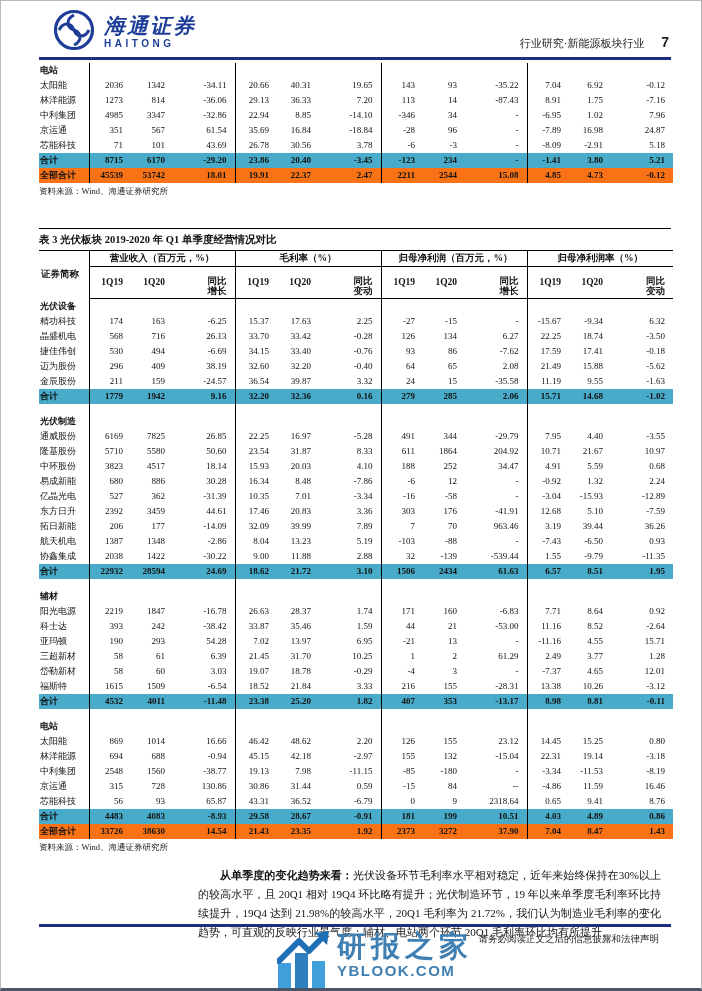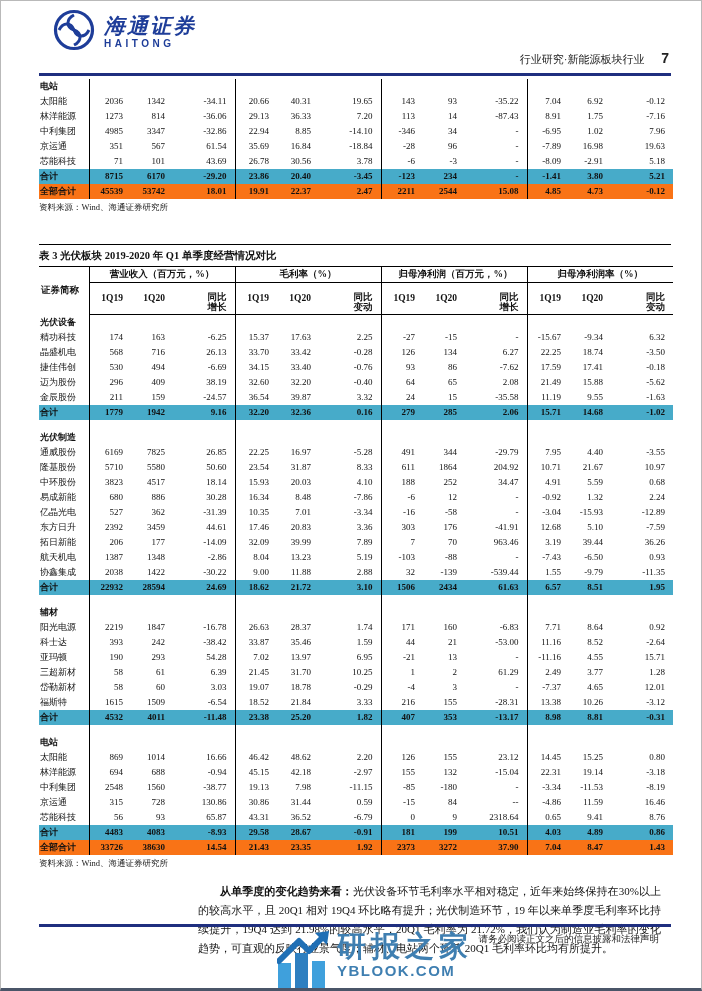--- a/index.html
+++ b/index.html
@@ -4,21 +4,21 @@
 <style>
   * { margin:0; padding:0; box-sizing:border-box; }
   html,body { background:#e8e8e8; }
   body { font-family:"Liberation Serif","DejaVu Serif",serif; }
   .page {
     position:relative; width:702px; height:991px; margin:0 auto;
     background:#ffffff; border:1px solid #b9b9b9; border-bottom:3px solid #4a5568;
     overflow:hidden; color:#111;
   }
   
-  .hdr { position:relative; height:72px; }
+  .hdr { position:relative; height:56px; }
   .logo { position:absolute; left:52px; top:8px; display:flex; align-items:center; }
   .logo svg { display:block; }
   .logo-text { margin-left:9px; }
   .logo-cn { font-size:21px; font-weight:bold; color:#1e3d99; letter-spacing:2px; font-style:italic; }
   .logo-en { font-size:10px; font-weight:bold; color:#1e3d99; letter-spacing:3.5px; margin-top:-2px; font-family:"Liberation Sans",sans-serif; }
   .hdr-right { position:absolute; right:32px; bottom:6px; font-size:11px; color:#222; }
   .hdr-right .pagenum { font-size:14px; font-weight:bold; margin-left:14px; font-family:"Liberation Sans",sans-serif; }
   .hdr-rule { margin:0 30px 0 38px; height:3px; background:#1f2f7f; }
   
   .tbl { width:634px; margin:3px 30px 0 38px; border-collapse:collapse; table-layout:fixed; font-size:9px; }
@@ -159,21 +159,21 @@
           <td class="">567</td>
           <td class="gdiv">61.54</td>
           <td class="">35.69</td>
           <td class="">16.84</td>
           <td class="gdiv">-18.84</td>
           <td class="">-28</td>
           <td class="">96</td>
           <td class="gdiv">-</td>
           <td class="">-7.89</td>
           <td class="">16.98</td>
-          <td class="">19.63</td>
+          <td class="">24.87</td>
         </tr>
         <tr class="data">
           <td class="name gdiv">芯能科技</td>
           <td class="">71</td>
           <td class="">101</td>
           <td class="gdiv">43.69</td>
           <td class="">26.78</td>
           <td class="">30.56</td>
           <td class="gdiv">3.78</td>
           <td class="">-6</td>
@@ -673,21 +673,21 @@
           <td class="">4011</td>
           <td class="gdiv">-11.48</td>
           <td class="">23.38</td>
           <td class="">25.20</td>
           <td class="gdiv">1.82</td>
           <td class="">407</td>
           <td class="">353</td>
           <td class="gdiv">-13.17</td>
           <td class="">8.98</td>
           <td class="">8.81</td>
-          <td class="">-0.31</td>
+          <td class="">-0.11</td>
         </tr>
         <tr class="gap">
           <td class="name gdiv"></td>
           <td class=""></td>
           <td class=""></td>
           <td class="gdiv"></td>
           <td class=""></td>
           <td class=""></td>
           <td class="gdiv"></td>
           <td class=""></td>

